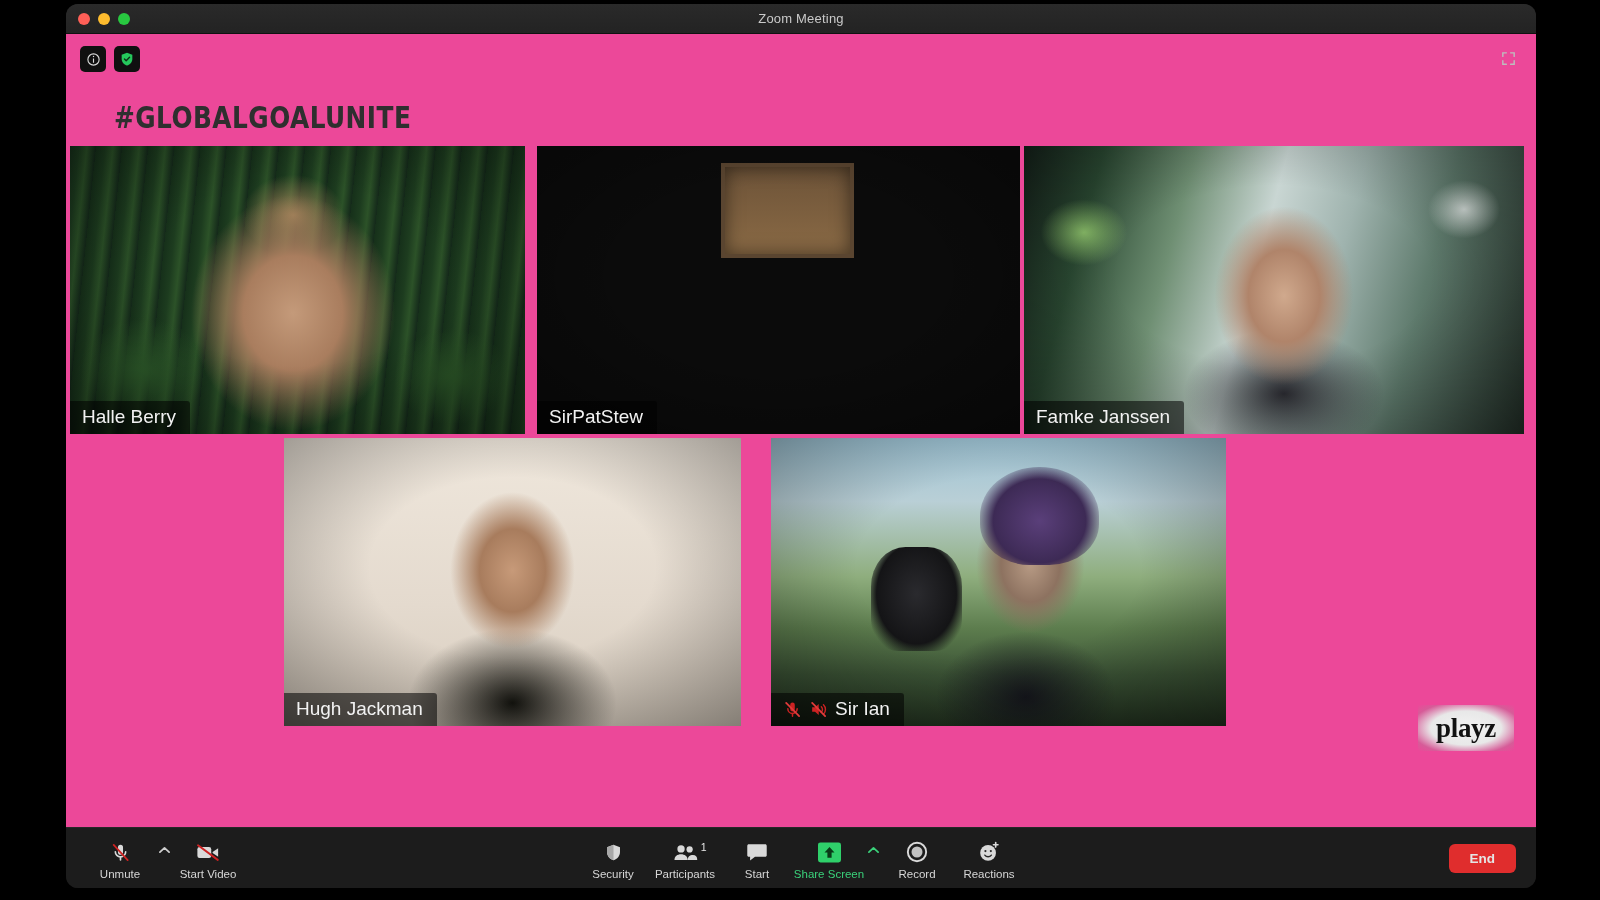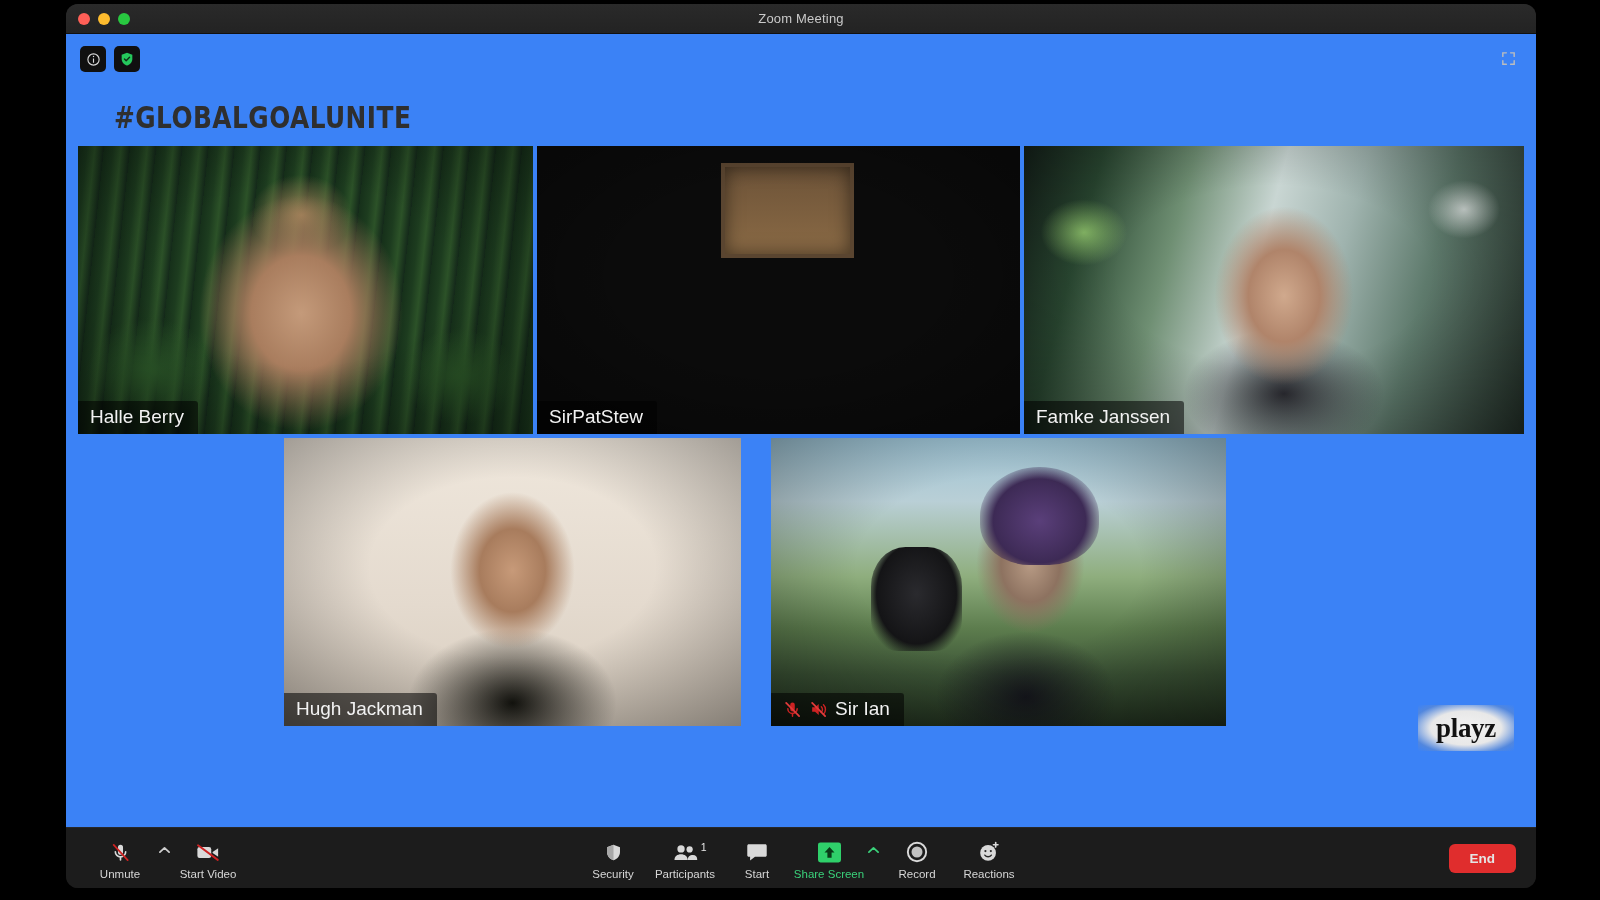--- a/index.html
+++ b/index.html
@@ -37,21 +37,21 @@
   #window-title {
     position:absolute; left:0; right:0; text-align:center;
     font-size:13px; color:#c9c9c9; letter-spacing:.2px;
     pointer-events:none;
   }
 
   
   #meeting-area {
     position:relative;
     height:793px;
-    background:#3b82f6;
+    background:#ec4899;
     overflow:hidden;
   }
 
   
   #status-cluster {
     position:absolute; left:14px; top:12px;
     display:flex; gap:8px; z-index:20;
   }
   .status-btn {
     width:26px; height:26px; border-radius:5px;
@@ -97,21 +97,21 @@
     font-size:19px;
     padding:5px 14px 6px 12px;
     display:flex; align-items:center; gap:7px;
     line-height:1.15;
     border-top-right-radius:3px;
     white-space:nowrap;
   }
   .mute-ic { display:flex; align-items:center; }
 
   
-  #tile-halle    { left:12px;  top:112px; width:455px; height:288px; }
+  #tile-halle    { left:4px;  top:112px; width:455px; height:288px; }
   #tile-patrick  { left:471px; top:112px; width:483px; height:288px; }
   #tile-famke    { left:958px; top:112px; width:500px; height:288px; }
   #tile-hugh     { left:218px; top:404px; width:457px; height:288px; }
   #tile-ian      { left:705px; top:404px; width:455px; height:288px; }
 
   
   .bg-halle {
     background:
       radial-gradient(ellipse 34% 62% at 49% 58%, #c49a7a 0%, #a97d5e 32%, rgba(60,45,35,0) 66%),
       radial-gradient(ellipse 16% 20% at 49% 24%, #9a7f56 0%, rgba(70,60,40,0) 70%),

